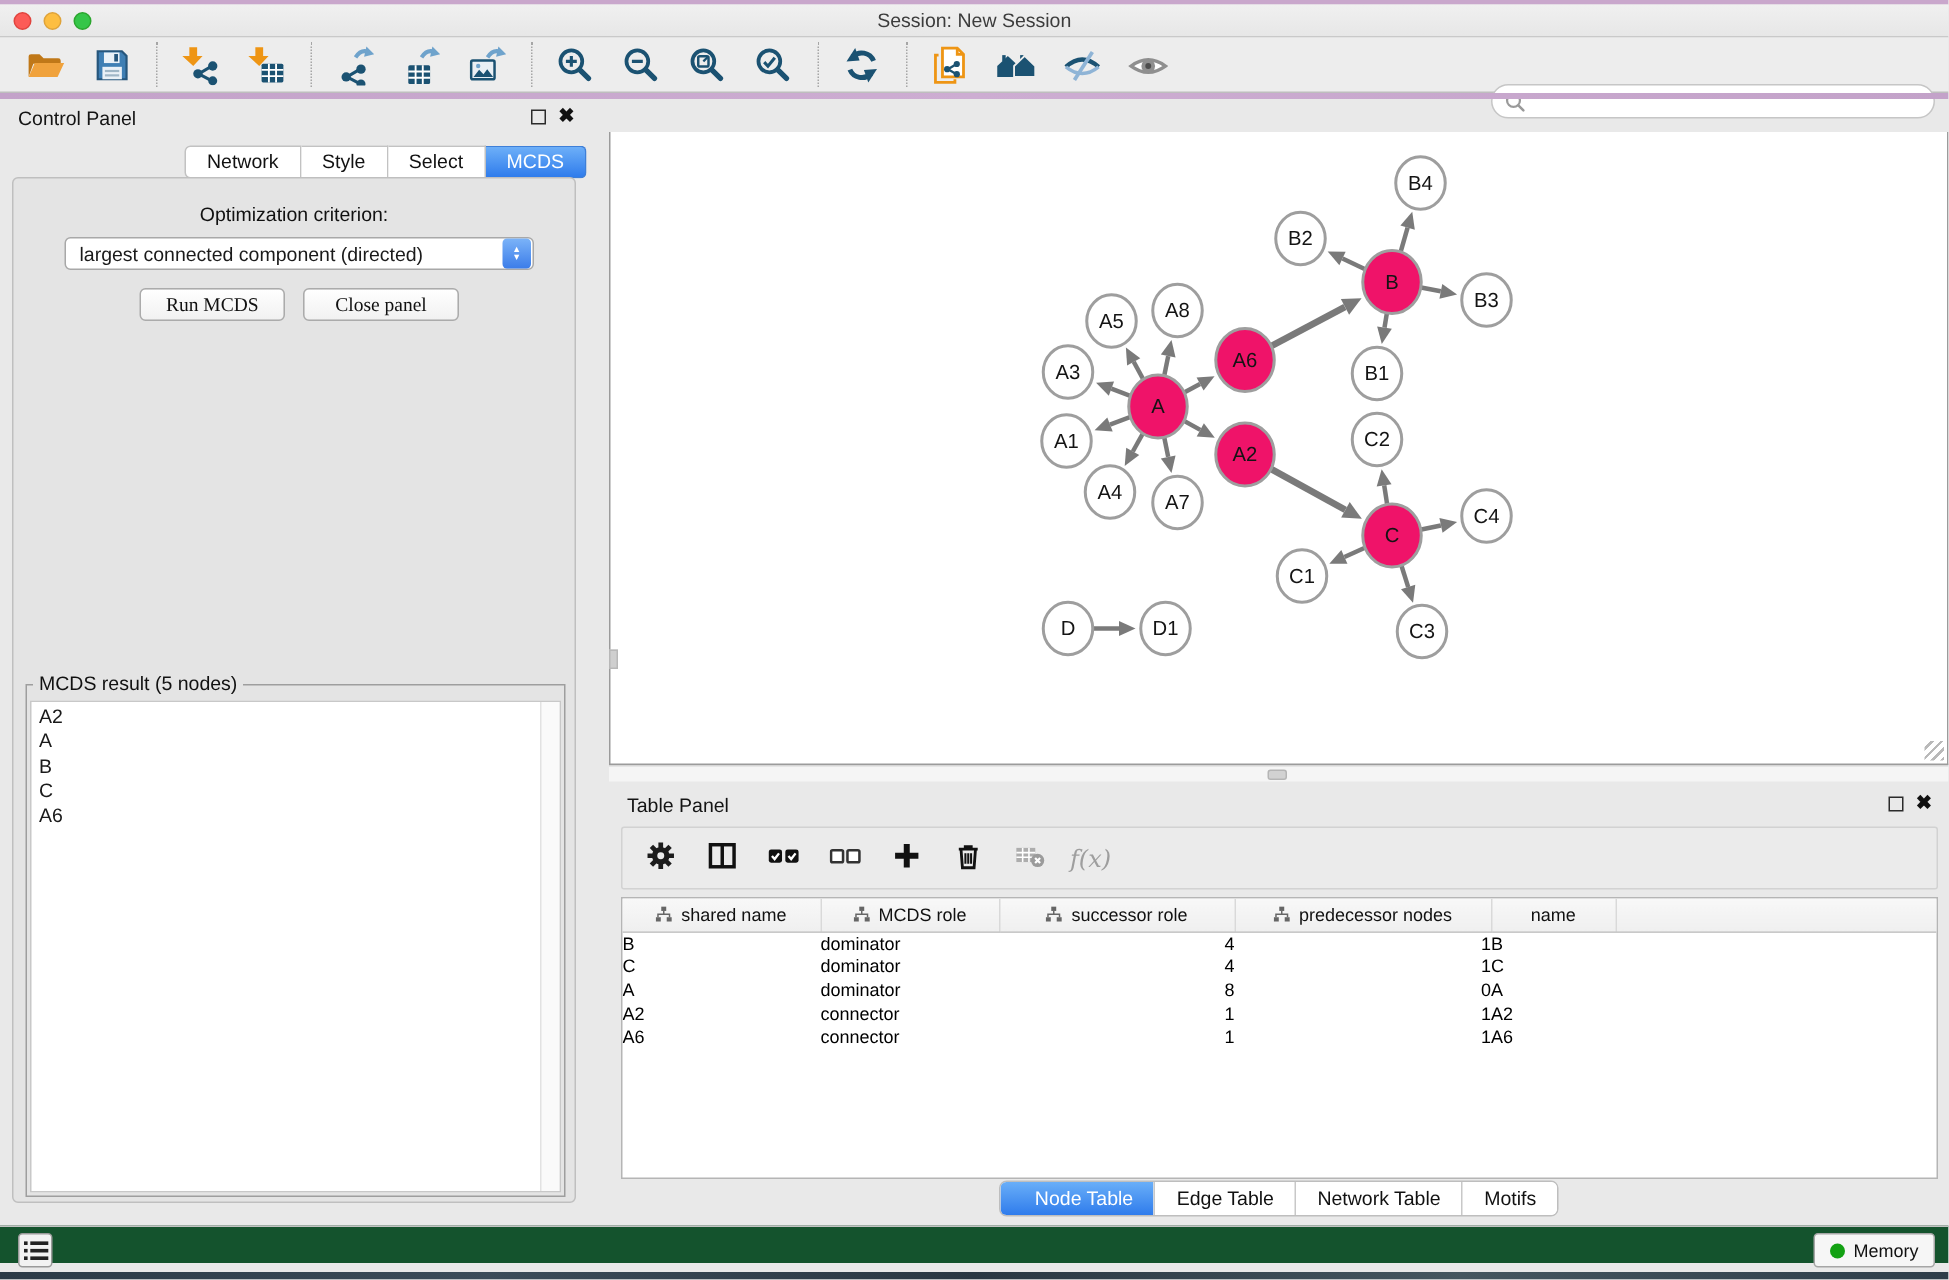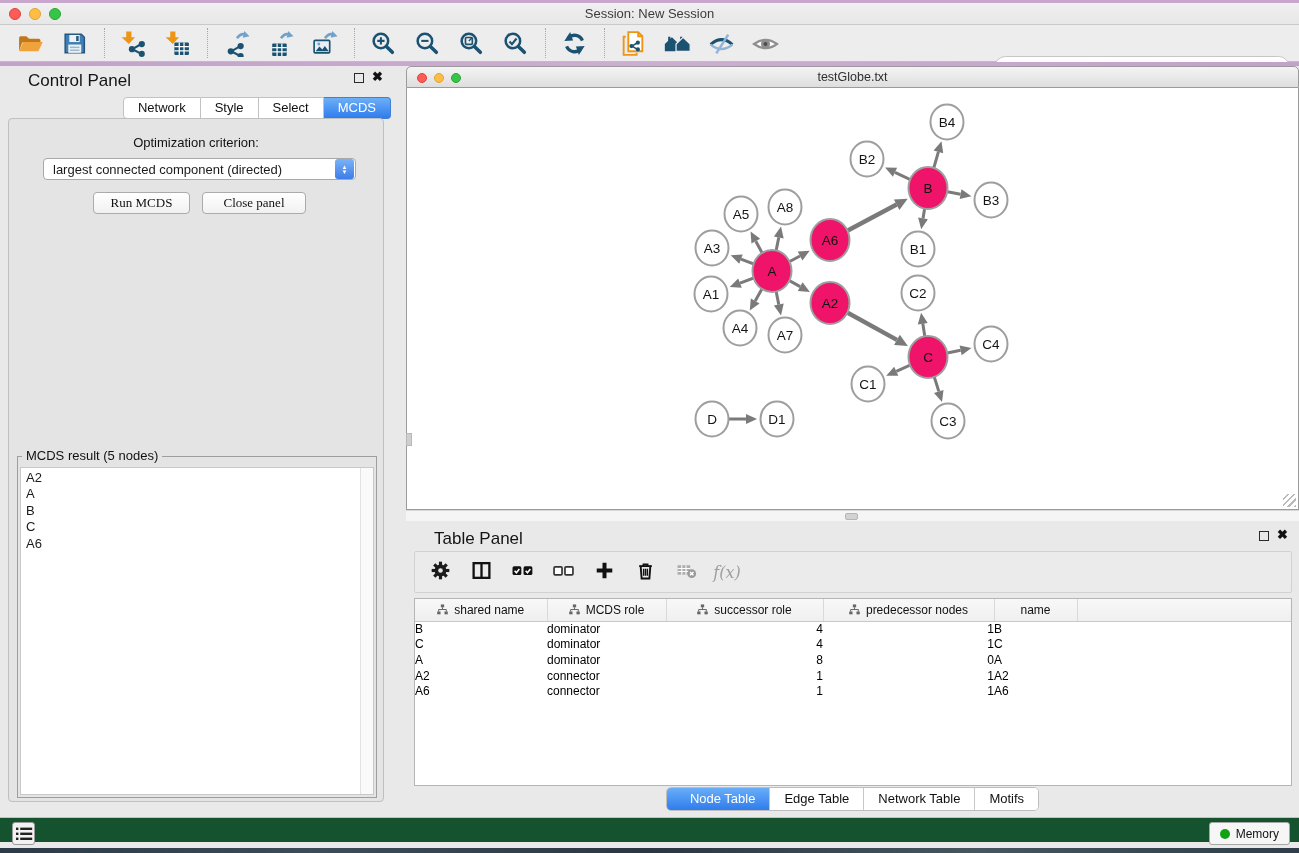--- a/index.html
+++ b/index.html
@@ -33,21 +33,21 @@
   .searchbox { position:absolute; right:9px; top:31px; width:296px; height:23px; background:#fff;
       border:1px solid #C6C6C6; border-radius:12px; display:flex; align-items:center; padding-left:8px; }
   .searchbox input { border:none; outline:none; background:transparent; flex:1; font-size:12px; padding:0 8px 0 5px; font-family:inherit; }
 
   
   .main { position:absolute; left:0; top:66px; width:1299px; height:751px; }
 
   
   .control-panel { position:absolute; left:0; top:0; width:391px; height:746px; }
   .panel-header { position:absolute; left:0; top:0; width:100%; height:24px; }
-  .panel-title { position:absolute; left:28px; top:5px; font-size:17px; color:#141414; }
+  .panel-title { position:absolute; left:12px; top:5px; font-size:13px; color:#141414; }
   .float-btn { position:absolute; right:27px; top:7px; width:10px; height:10px; border:1.6px solid #2B2B2B; background:none; cursor:pointer; }
   .close-btn { position:absolute; right:8px; top:3px; border:none; background:none; font-size:13px; font-weight:bold; color:#111; cursor:pointer; line-height:16px; }
   .cp-tabs { position:absolute; left:0; top:31px; width:100%; display:flex; justify-content:flex-end; }
   .cp-tab { font-family:inherit; font-size:13px; padding:2px 14px 3px; background:#fff; border:1px solid #C2C2C2; border-left:none; cursor:pointer; color:#111; }
   .cp-tab:first-child { border-left:1px solid #C2C2C2; border-radius:4px 0 0 4px; }
   .cp-tab:last-child { border-radius:0 4px 4px 0; }
   .cp-tab.active { background:linear-gradient(180deg,#6DAFF8,#2F7CEC); color:#fff; border-color:#3E7FD8; }
   .cp-content { position:absolute; left:8px; right:7px; top:52px; height:684px; background:#E4E4E4;
       border:1px solid #BFBFBF; border-radius:4px; }
   .opt-label { position:absolute; left:0; right:0; top:16px; text-align:center; font-size:13px; color:#111; }
@@ -367,28 +367,20 @@
                 <div class="result-item">C</div>
                 <div class="result-item">A6</div>
               </div>
             <div class="result-track"></div>
           </div>
         </div>
       </div>
     </div>
 
     <div class="net-window">
-      <div class="net-titlebar">
-        <div class="net-lights">
-          <span class="light red"></span>
-          <span class="light yellow"></span>
-          <span class="light green"></span>
-        </div>
-        <div class="title">testGlobe.txt</div>
-      </div>
       <div class="net-content">
         <div id="graph-holder"><svg width="891" height="421" viewBox="0 0 891 421">
               <line x1="365" y1="183" x2="333.0" y2="195.1" stroke="#7A7A7A" stroke-width="3"></line>
               <polygon points="322.7,198.9 331.2,190.4 334.8,199.7" fill="#7A7A7A"></polygon>
               <line x1="365" y1="183" x2="393.2" y2="198.6" stroke="#7A7A7A" stroke-width="3"></line>
               <polygon points="402.9,203.9 390.8,203.0 395.6,194.2" fill="#7A7A7A"></polygon>
               <line x1="365" y1="183" x2="333.9" y2="171.1" stroke="#7A7A7A" stroke-width="3"></line>
               <polygon points="323.7,167.2 335.7,166.4 332.2,175.8" fill="#7A7A7A"></polygon>
               <line x1="365" y1="183" x2="348.2" y2="213.0" stroke="#7A7A7A" stroke-width="3"></line>
               <polygon points="342.8,222.6 343.8,210.5 352.5,215.4" fill="#7A7A7A"></polygon>

